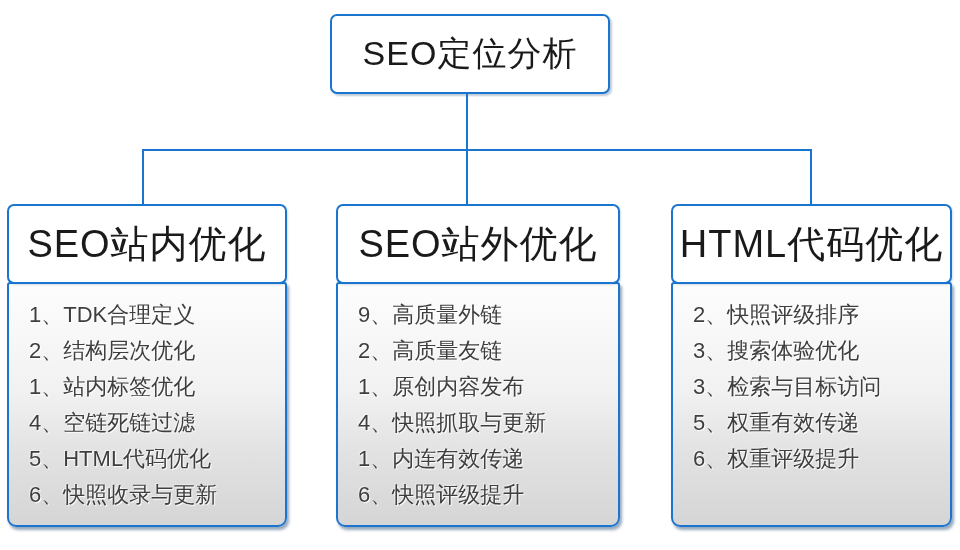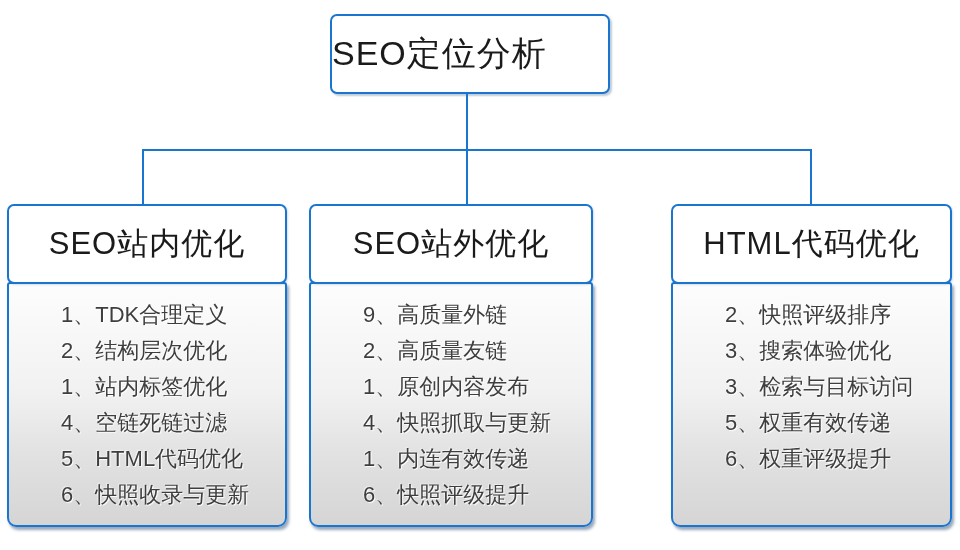--- a/index.html
+++ b/index.html
@@ -8,47 +8,46 @@
     font-family:"Liberation Sans","DejaVu Sans",sans-serif;
   }
   
   .line{position:absolute;background:var(--accent,#1a75cf);}
   .line.v{width:2px;}
   .line.h{height:2px;}
   
   .root-node{
     position:absolute;left:330px;top:14px;width:280px;height:80px;
     box-sizing:border-box;border:2px solid var(--accent,#1a75cf);border-radius:7px;
-    background:#ffffff;display:flex;align-items:center;justify-content:flex-start;
+    background:#ffffff;display:flex;align-items:center;justify-content:center;
     font-size:34px;color:#1a1a1a;letter-spacing:1px;
     box-shadow:2px 2px 2px rgba(30,70,120,0.28);
   }
   
   .column{position:absolute;top:204px;}
   .col-header{
     box-sizing:border-box;height:80px;width:100%;
     border:2px solid var(--accent,#1a75cf);border-radius:7px;
     background:#ffffff;display:flex;align-items:center;justify-content:center;
-    font-size:31px;color:#1a1a1a;letter-spacing:1px;position:relative;z-index:2;
+    font-size:38px;color:#1a1a1a;letter-spacing:1px;position:relative;z-index:2;
     box-shadow:1px 1px 2px rgba(30,70,120,0.18);
   }
   .col-body{
     box-sizing:border-box;margin-top:-2px;height:245px;width:100%;
     border:2px solid var(--accent,#1a75cf);border-radius:3px 3px 9px 9px;
     background:linear-gradient(180deg,#fdfdfd 0%,#f1f1f1 45%,#e2e2e2 70%,#d5d5d5 100%);
     box-shadow:2px 3px 3px rgba(25,60,105,0.45);
     padding:13px 0 0 20px;position:relative;z-index:1;
   }
   .item{
     font-size:22px;line-height:36px;color:#3e3e3e;white-space:nowrap;
     text-shadow:1px 1px 1px #ffffff, -1px -1px 1px rgba(255,255,255,0.55);
-    margin-left:32px;
   }
   .col-onsite{left:7px;width:280px;}
-  .col-offsite{left:309px;width:284px;}
+  .col-offsite{left:336px;width:284px;}
   .col-weight{left:671px;width:281px;}
 </style>
 </head>
 <body>
 
 <div class="stage">
 
   <div class="root-node">
     <span>SEO定位分析</span>
   </div>

